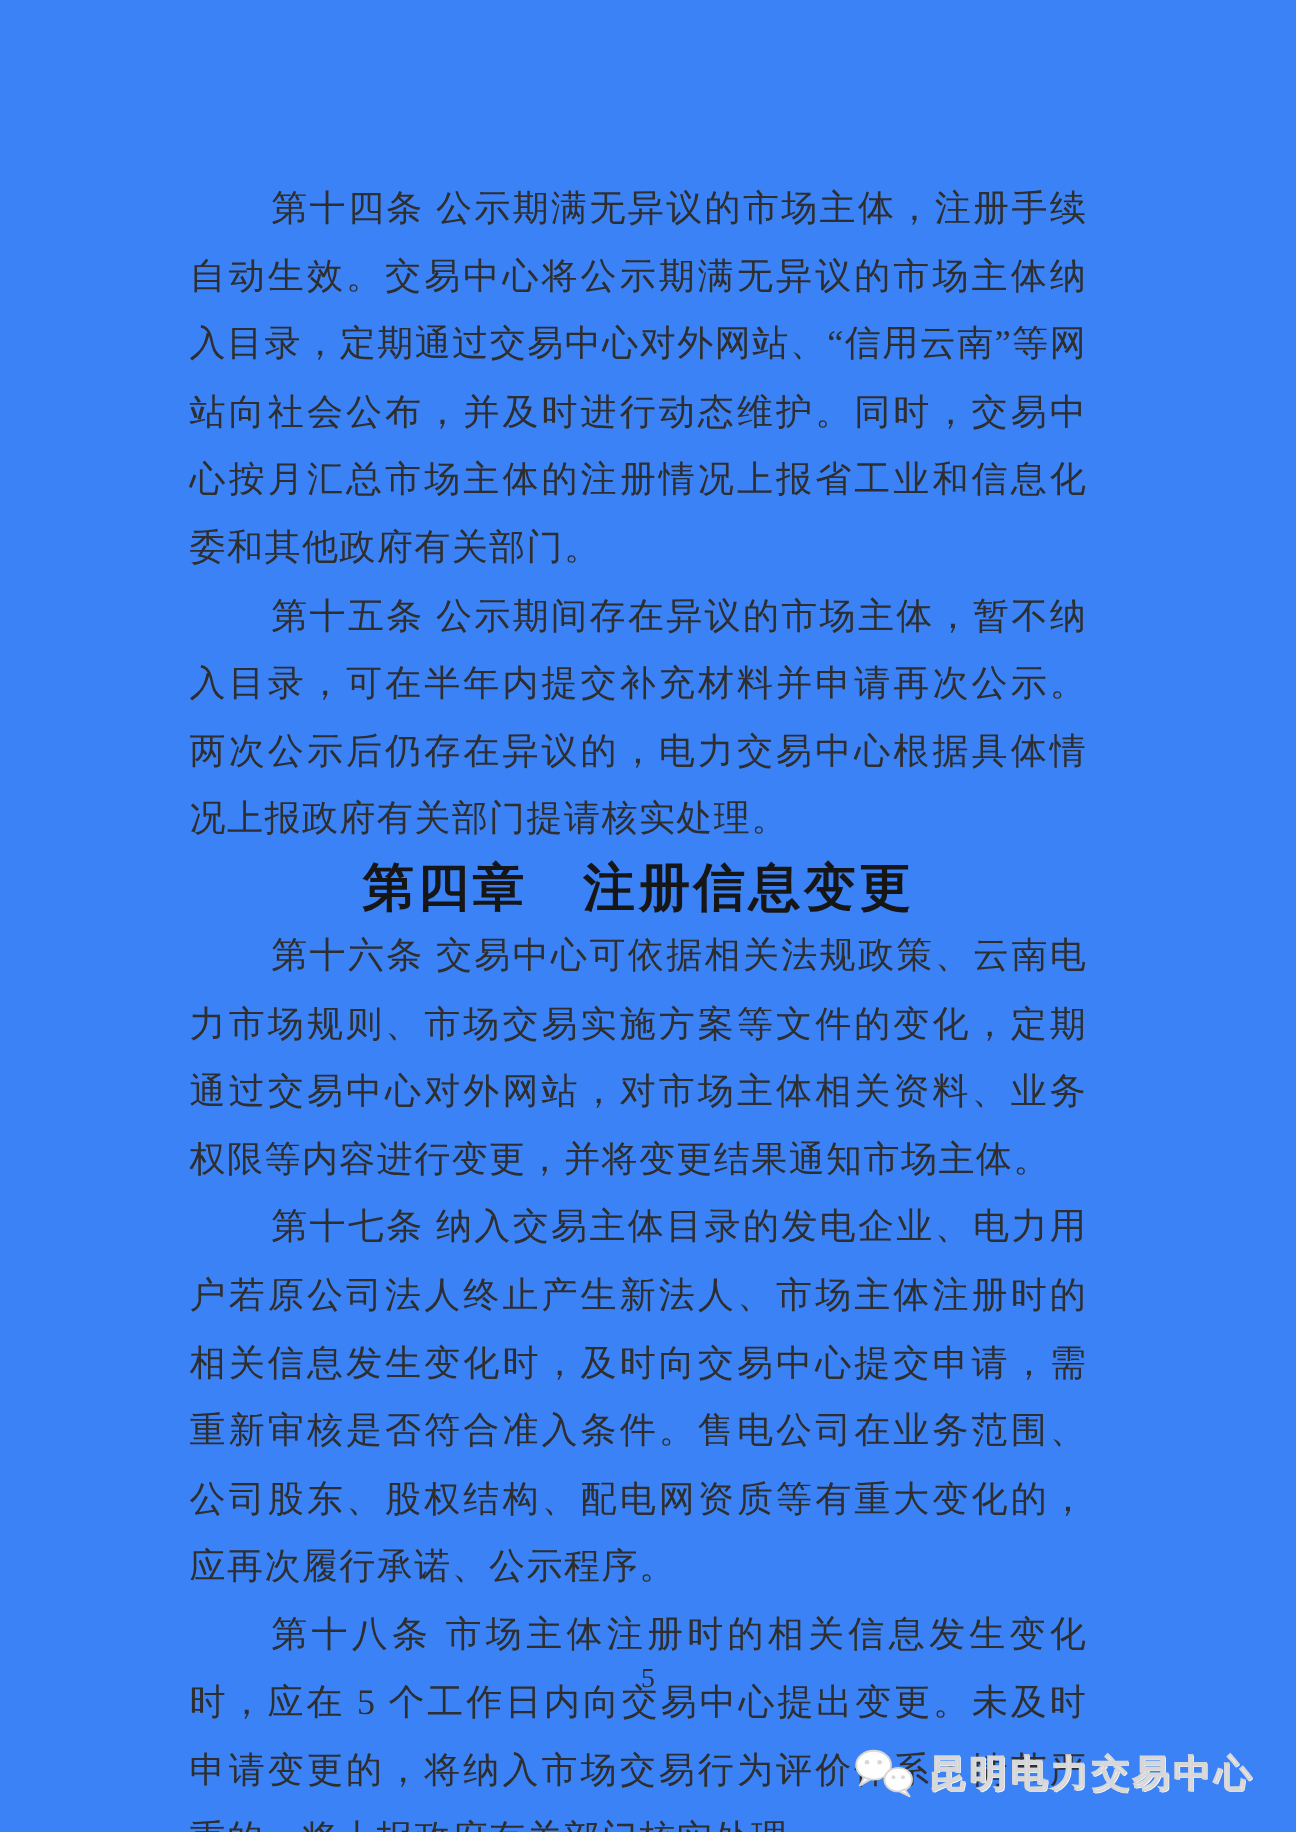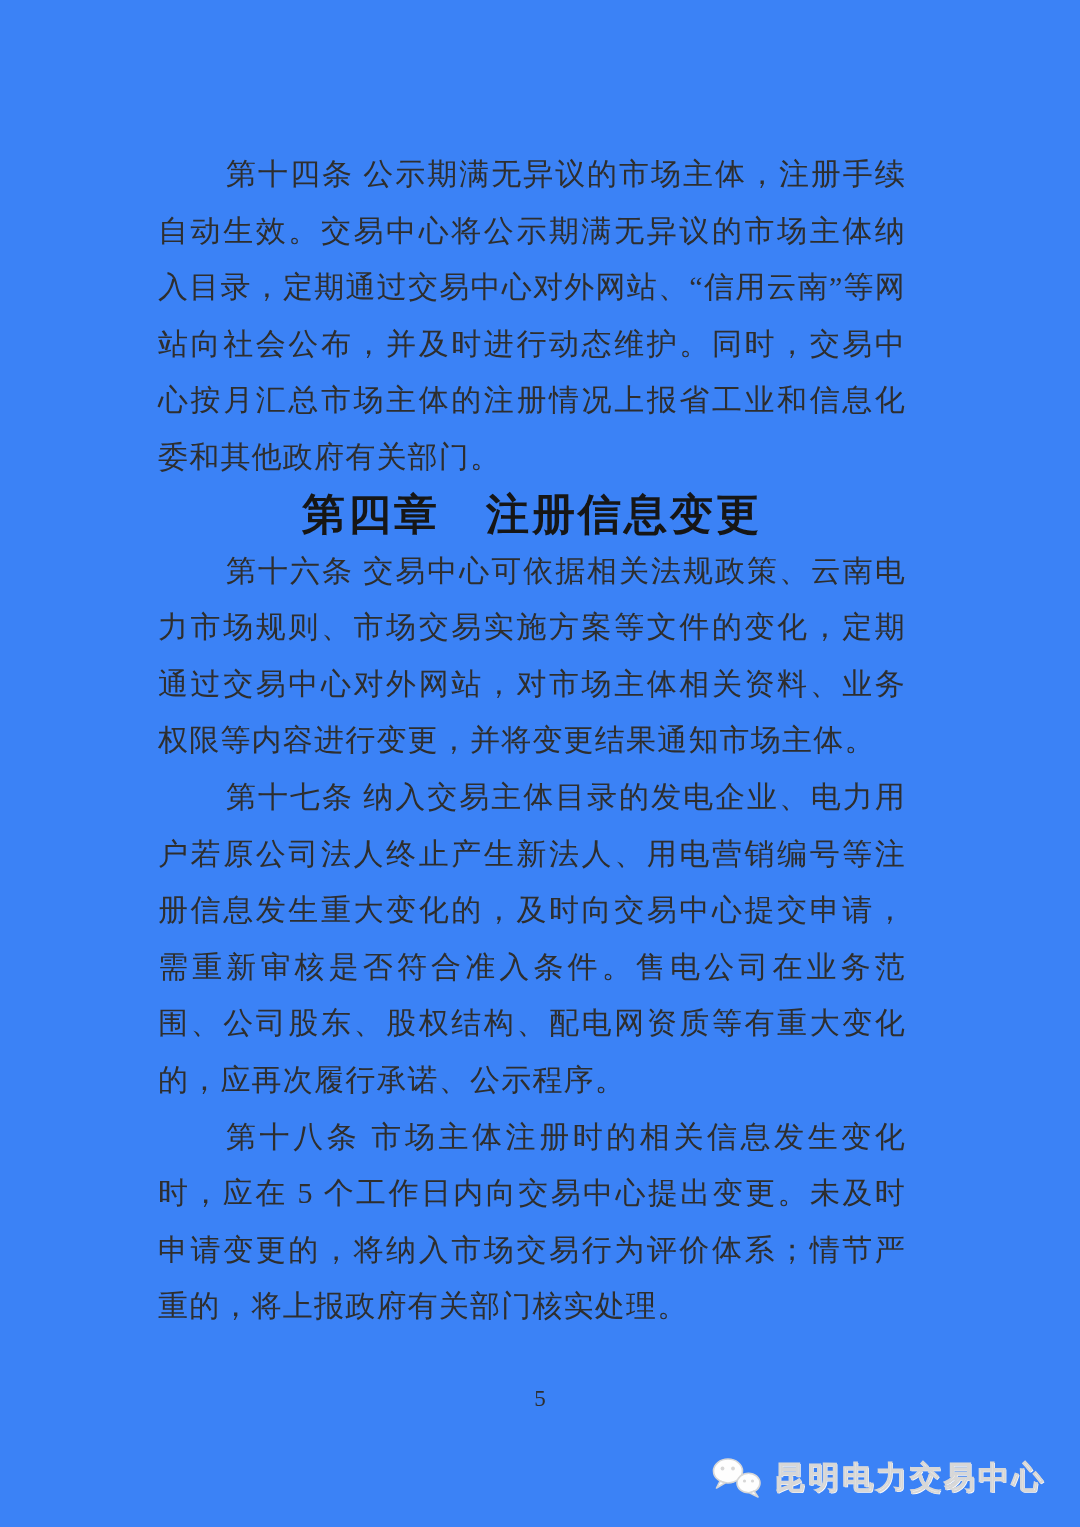--- a/index.html
+++ b/index.html
@@ -76,23 +76,24 @@
     white-space: nowrap;
   }
 </style>
 </head>
 <body>
 
 <div class="page">
 
   <div class="content">
     <p class="para">第十四条 公示期满无异议的市场主体，注册手续自动生效。交易中心将公示期满无异议的市场主体纳入目录，定期通过交易中心对外网站、“信用云南”等网站向社会公布，并及时进行动态维护。同时，交易中心按月汇总市场主体的注册情况上报省工业和信息化委和其他政府有关部门。</p>
+    <p class="para">第十五条 公示期间存在异议的市场主体，暂不纳入目录，可在半年内提交补充材料并申请再次公示。两次公示后仍存在异议的，电力交易中心根据具体情况上报政府有关部门提请核实处理。</p>
     <h2 class="chapter-heading">第四章　注册信息变更</h2>
     <p class="para">第十六条 交易中心可依据相关法规政策、云南电力市场规则、市场交易实施方案等文件的变化，定期通过交易中心对外网站，对市场主体相关资料、业务权限等内容进行变更，并将变更结果通知市场主体。</p>
-    <p class="para">第十七条 纳入交易主体目录的发电企业、电力用户若原公司法人终止产生新法人、用电营销编号等注册信息发生重大变化的，及时向交易中心提交申请，需重新审核是否符合准入条件。售电公司在业务范围、公司股东、股权结构、配电网资质等有重大变化的，应再次履行承诺、公示程序。</p>
+    <p class="para">第十七条 纳入交易主体目录的发电企业、电力用户若原公司法人终止产生新法人、市场主体注册时的相关信息发生变化时，及时向交易中心提交申请，需重新审核是否符合准入条件。售电公司在业务范围、公司股东、股权结构、配电网资质等有重大变化的，应再次履行承诺、公示程序。</p>
     <p class="para">第十八条 市场主体注册时的相关信息发生变化时，应在 5 个工作日内向交易中心提出变更。未及时申请变更的，将纳入市场交易行为评价体系；情节严重的，将上报政府有关部门核实处理。</p>
   </div>
 
   <div class="page-number">5</div>
 
   <div class="footer-watermark">
     <span class="wm-icon">
       <svg width="54" height="46" viewBox="0 0 54 46" xmlns="http://www.w3.org/2000/svg">
         <g fill="#fefefe" stroke="#d7d7d7" stroke-width="1.6">
           <ellipse cx="18" cy="16" rx="14.5" ry="12"></ellipse>

